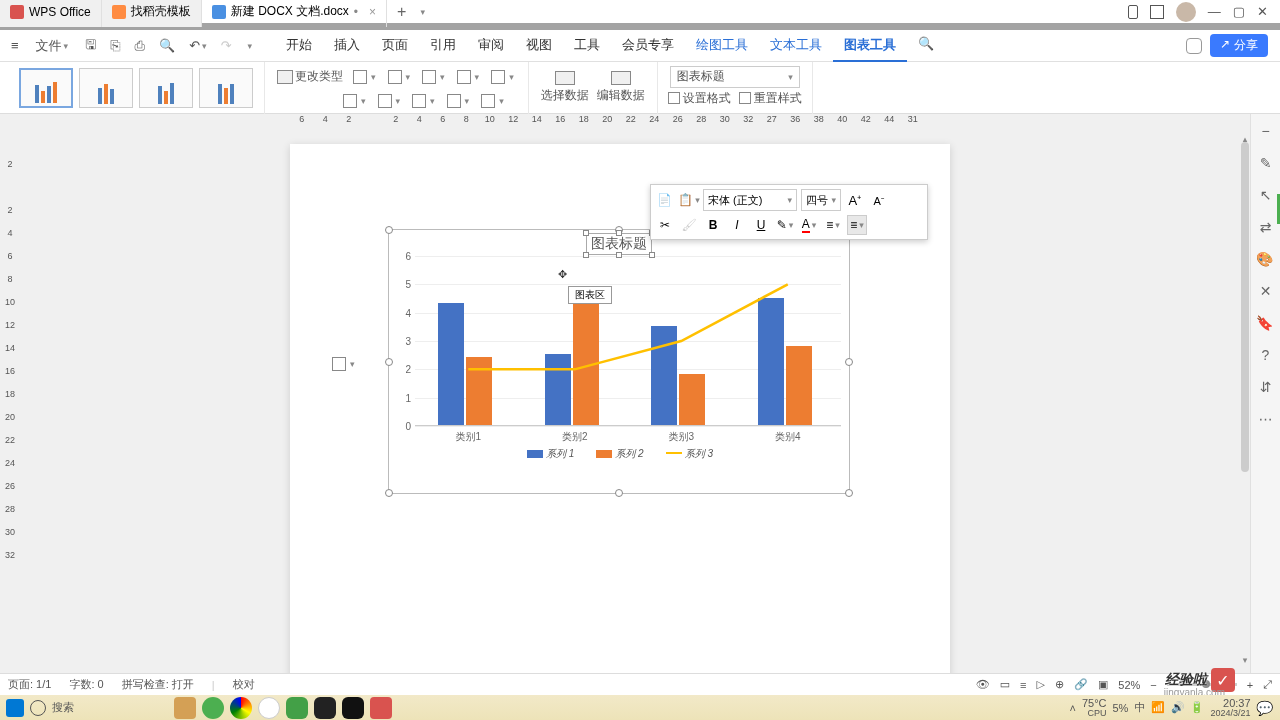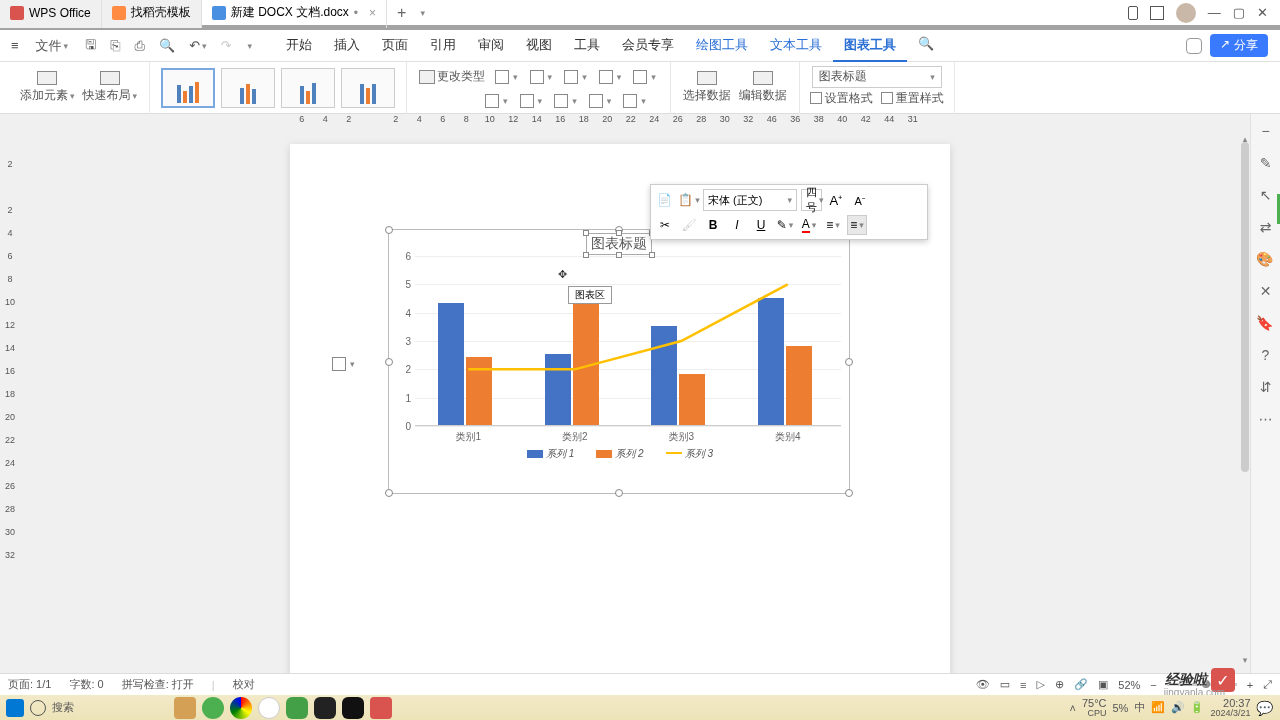--- a/index.html
+++ b/index.html
@@ -1,19 +1,19 @@
 <!DOCTYPE html>
 <html><head>
 <meta charset="utf-8">
 <style>
   * { box-sizing: border-box; margin: 0; padding: 0; font-family: "Microsoft YaHei", Arial, sans-serif; }
   body { background:#f5f5f5; width:1280px; height:720px; overflow:hidden; position:relative; }
 
   
-  .titlebar { height:30px; background:#fff; display:flex; align-items:center; border-bottom:5px solid #a3a3a3; }
+  .titlebar { height:30px; background:#fff; display:flex; align-items:center; border-bottom:7px solid #a3a3a3; }
   .tab { display:flex; align-items:center; padding:0 10px; height:30px; font-size:12px; border-right:1px solid #e0e0e0; gap:5px; }
   .tab.shaded { background:#f0f0f0; }
   .wps-logo { width:14px; height:14px; background:#d9534f; border-radius:2px; }
   .doc-ico { width:14px; height:14px; background:#4a90e2; border-radius:2px; }
   .tmpl-ico { width:14px; height:14px; background:#ff8c42; border-radius:2px; }
   .tab .close { color:#999; font-size:12px; margin-left:6px; }
   .newtab { padding:0 10px; color:#666; font-size:16px; }
   .win-controls { margin-left:auto; display:flex; align-items:center; gap:12px; padding:0 12px; color:#555; }
   .win-controls span { font-size:13px; }
   .avatar { width:20px; height:20px; border-radius:50%; background:#c9b8a8; }
@@ -89,21 +89,21 @@
   .side-handle { position:absolute; left:42px; top:213px; display:flex; align-items:center; gap:2px; }
   .side-handle .box { width:14px; height:14px; border:1px solid #888; }
 
   
   .mini-tb { position:absolute; left:360px; top:40px; background:#fff; border:1px solid #ccc; box-shadow:0 2px 6px rgba(0,0,0,0.2); padding:4px; width:278px; z-index:5; }
   .mini-row { display:flex; align-items:center; gap:4px; margin-bottom:4px; }
   .mini-row:last-child{margin-bottom:0}
   .mbtn { width:20px; height:20px; border:1px solid transparent; display:flex; align-items:center; justify-content:center; font-size:12px; }
   .mdd { border:1px solid #ccc; height:22px; display:flex; align-items:center; padding:0 4px; font-size:11px; background:#fff; }
   .mdd.font { width:94px; justify-content:space-between; }
-  .mdd.size { width:21px; justify-content:space-between; }
+  .mdd.size { width:40px; justify-content:space-between; }
 
   
   .vtool { position:absolute; right:0; top:114px; width:30px; bottom:35px; background:#f5f5f5; border-left:1px solid #e0e0e0; display:flex; flex-direction:column; align-items:center; padding-top:8px; gap:14px; }
   .vtool .vb { width:18px; height:18px; color:#666; display:flex; align-items:center; justify-content:center; font-size:14px; }
   .vtool .active-strip { position:absolute; right:0; top:80px; width:3px; height:30px; background:#4caf50; }
 
   
   .status { position:absolute; left:0; right:0; bottom:25px; height:22px; background:#fff; border-top:1px solid #ddd; display:flex; align-items:center; font-size:11px; color:#555; padding:0 8px; }
   .status .sl { margin-right:18px; }
   .status .sr { margin-left:auto; display:flex; align-items:center; gap:10px; }
@@ -188,30 +188,20 @@
     <span class="m active">图表工具</span>
     <span class="m">🔍</span>
   </div>
   <div class="mb-right">
     <span class="msg-ico"></span>
     <span class="share-btn">↗ <span>分享</span></span>
   </div>
 </div>
 
 <div class="ribbon">
-  <div class="rgroup">
-    <div class="rstack">
-        <div class="ico"></div>
-        <span><span>添加元素</span><span class="caret">▾</span></span>
-      </div>
-    <div class="rstack">
-        <div class="ico"></div>
-        <span><span>快速布局</span><span class="caret">▾</span></span>
-      </div>
-  </div>
   <div class="rgroup">
     <div class="chart-preset sel">
         <span class="cp-bar" style="height:60%"></span>
         <span class="cp-bar" style="height:40%;background:#ed7d31"></span>
         <span class="cp-bar" style="height:55%"></span>
         <span class="cp-bar" style="height:70%;background:#ed7d31"></span>
       </div>
     <div class="chart-preset">
         <span class="cp-bar" style="height:50%"></span>
         <span class="cp-bar" style="height:60%;background:#ed7d31"></span>
@@ -323,21 +313,21 @@
         <span>14</span>
         <span>16</span>
         <span>18</span>
         <span>20</span>
         <span>22</span>
         <span>24</span>
         <span>26</span>
         <span>28</span>
         <span>30</span>
         <span>32</span>
-        <span>46</span>
+        <span>27</span>
         <span>36</span>
         <span>38</span>
         <span>40</span>
         <span>42</span>
         <span>44</span>
         <span>31</span>
       </div>
   </div>
   <div class="vruler" id="vruler-nums">
       <span></span>

